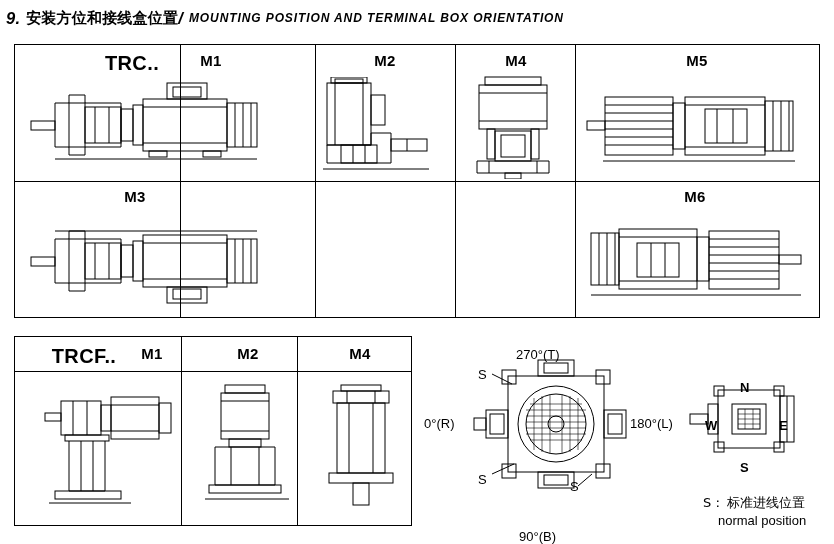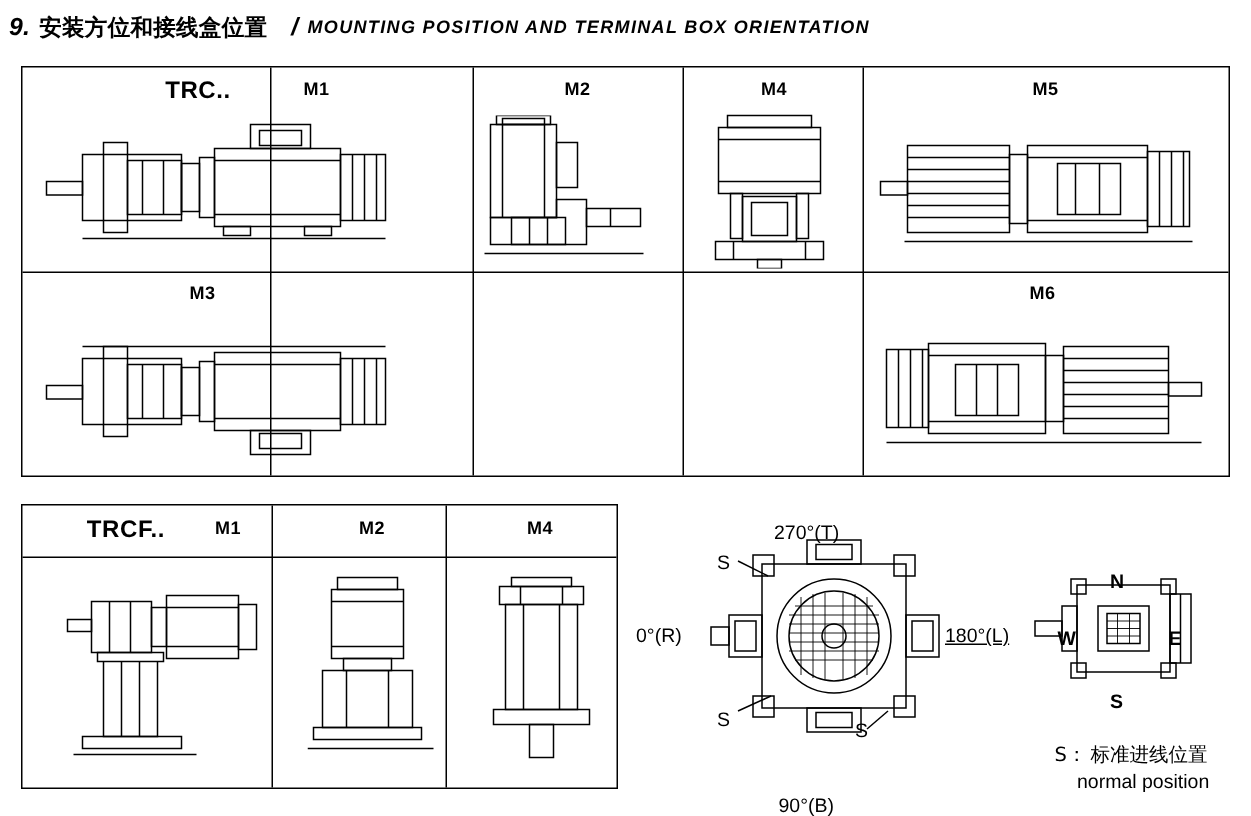--- a/index.html
+++ b/index.html
@@ -37,21 +37,21 @@
     letter-spacing: 0.2px;
   }
   .heading .num {
     margin-right: 6px;
   }
   .heading .cn {
     font-family: "DejaVu Sans", sans-serif;
     font-size: 15px;
     font-style: normal;
     font-weight: bold;
-    margin-right: 16px;
+    margin-right: 0;
   }
   .heading .en {
     font-size: 12px;
     letter-spacing: 0.9px;
   }
 
   
   .table-top {
     position: absolute;
     left: 14px;
@@ -62,26 +62,26 @@
     box-sizing: border-box;
   }
   .vline, .hline {
     position: absolute;
     background: #000;
   }
 
   .cellhead {
     position: absolute;
     font-weight: bold;
-    font-size: 12px;
+    font-size: 15px;
     text-align: center;
     letter-spacing: 0.4px;
   }
   .cellhead.big {
-    font-size: 16px;
+    font-size: 20px;
   }
 
   
   .table-bot {
     position: absolute;
     left: 14px;
     top: 336px;
     width: 398px;
     height: 190px;
     border: 1.6px solid #000;
@@ -435,21 +435,21 @@
         <line x1="36" y1="22" x2="56" y2="32"></line>
         <line x1="36" y1="122" x2="58" y2="112"></line>
         <line x1="122" y1="134" x2="136" y2="122"></line>
       </g>
     </svg>
   </div>
 
   <div class="diagram-labels">
     <span style="left:516px; top:347px;">270°(T)</span>
     <span style="left:424px; top:416px;">0°(R)</span>
-    <span style="left:630px; top:416px;text-decoration:underline;">180°(L)</span>
+    <span style="left:630px; top:416px;">180°(L)</span>
     <span style="left:519px; top:489px;margin-top:40px;">90°(B)</span>
     <span style="left:478px; top:367px;">S</span>
     <span style="left:478px; top:472px;">S</span>
     <span style="left:570px; top:479px;">S</span>
   </div>
 
   <div class="art" style="left:688px; top:380px;">
     <svg width="122" height="88" viewBox="0 0 122 88">
       <g fill="none" stroke="#000" stroke-width="1">
 

